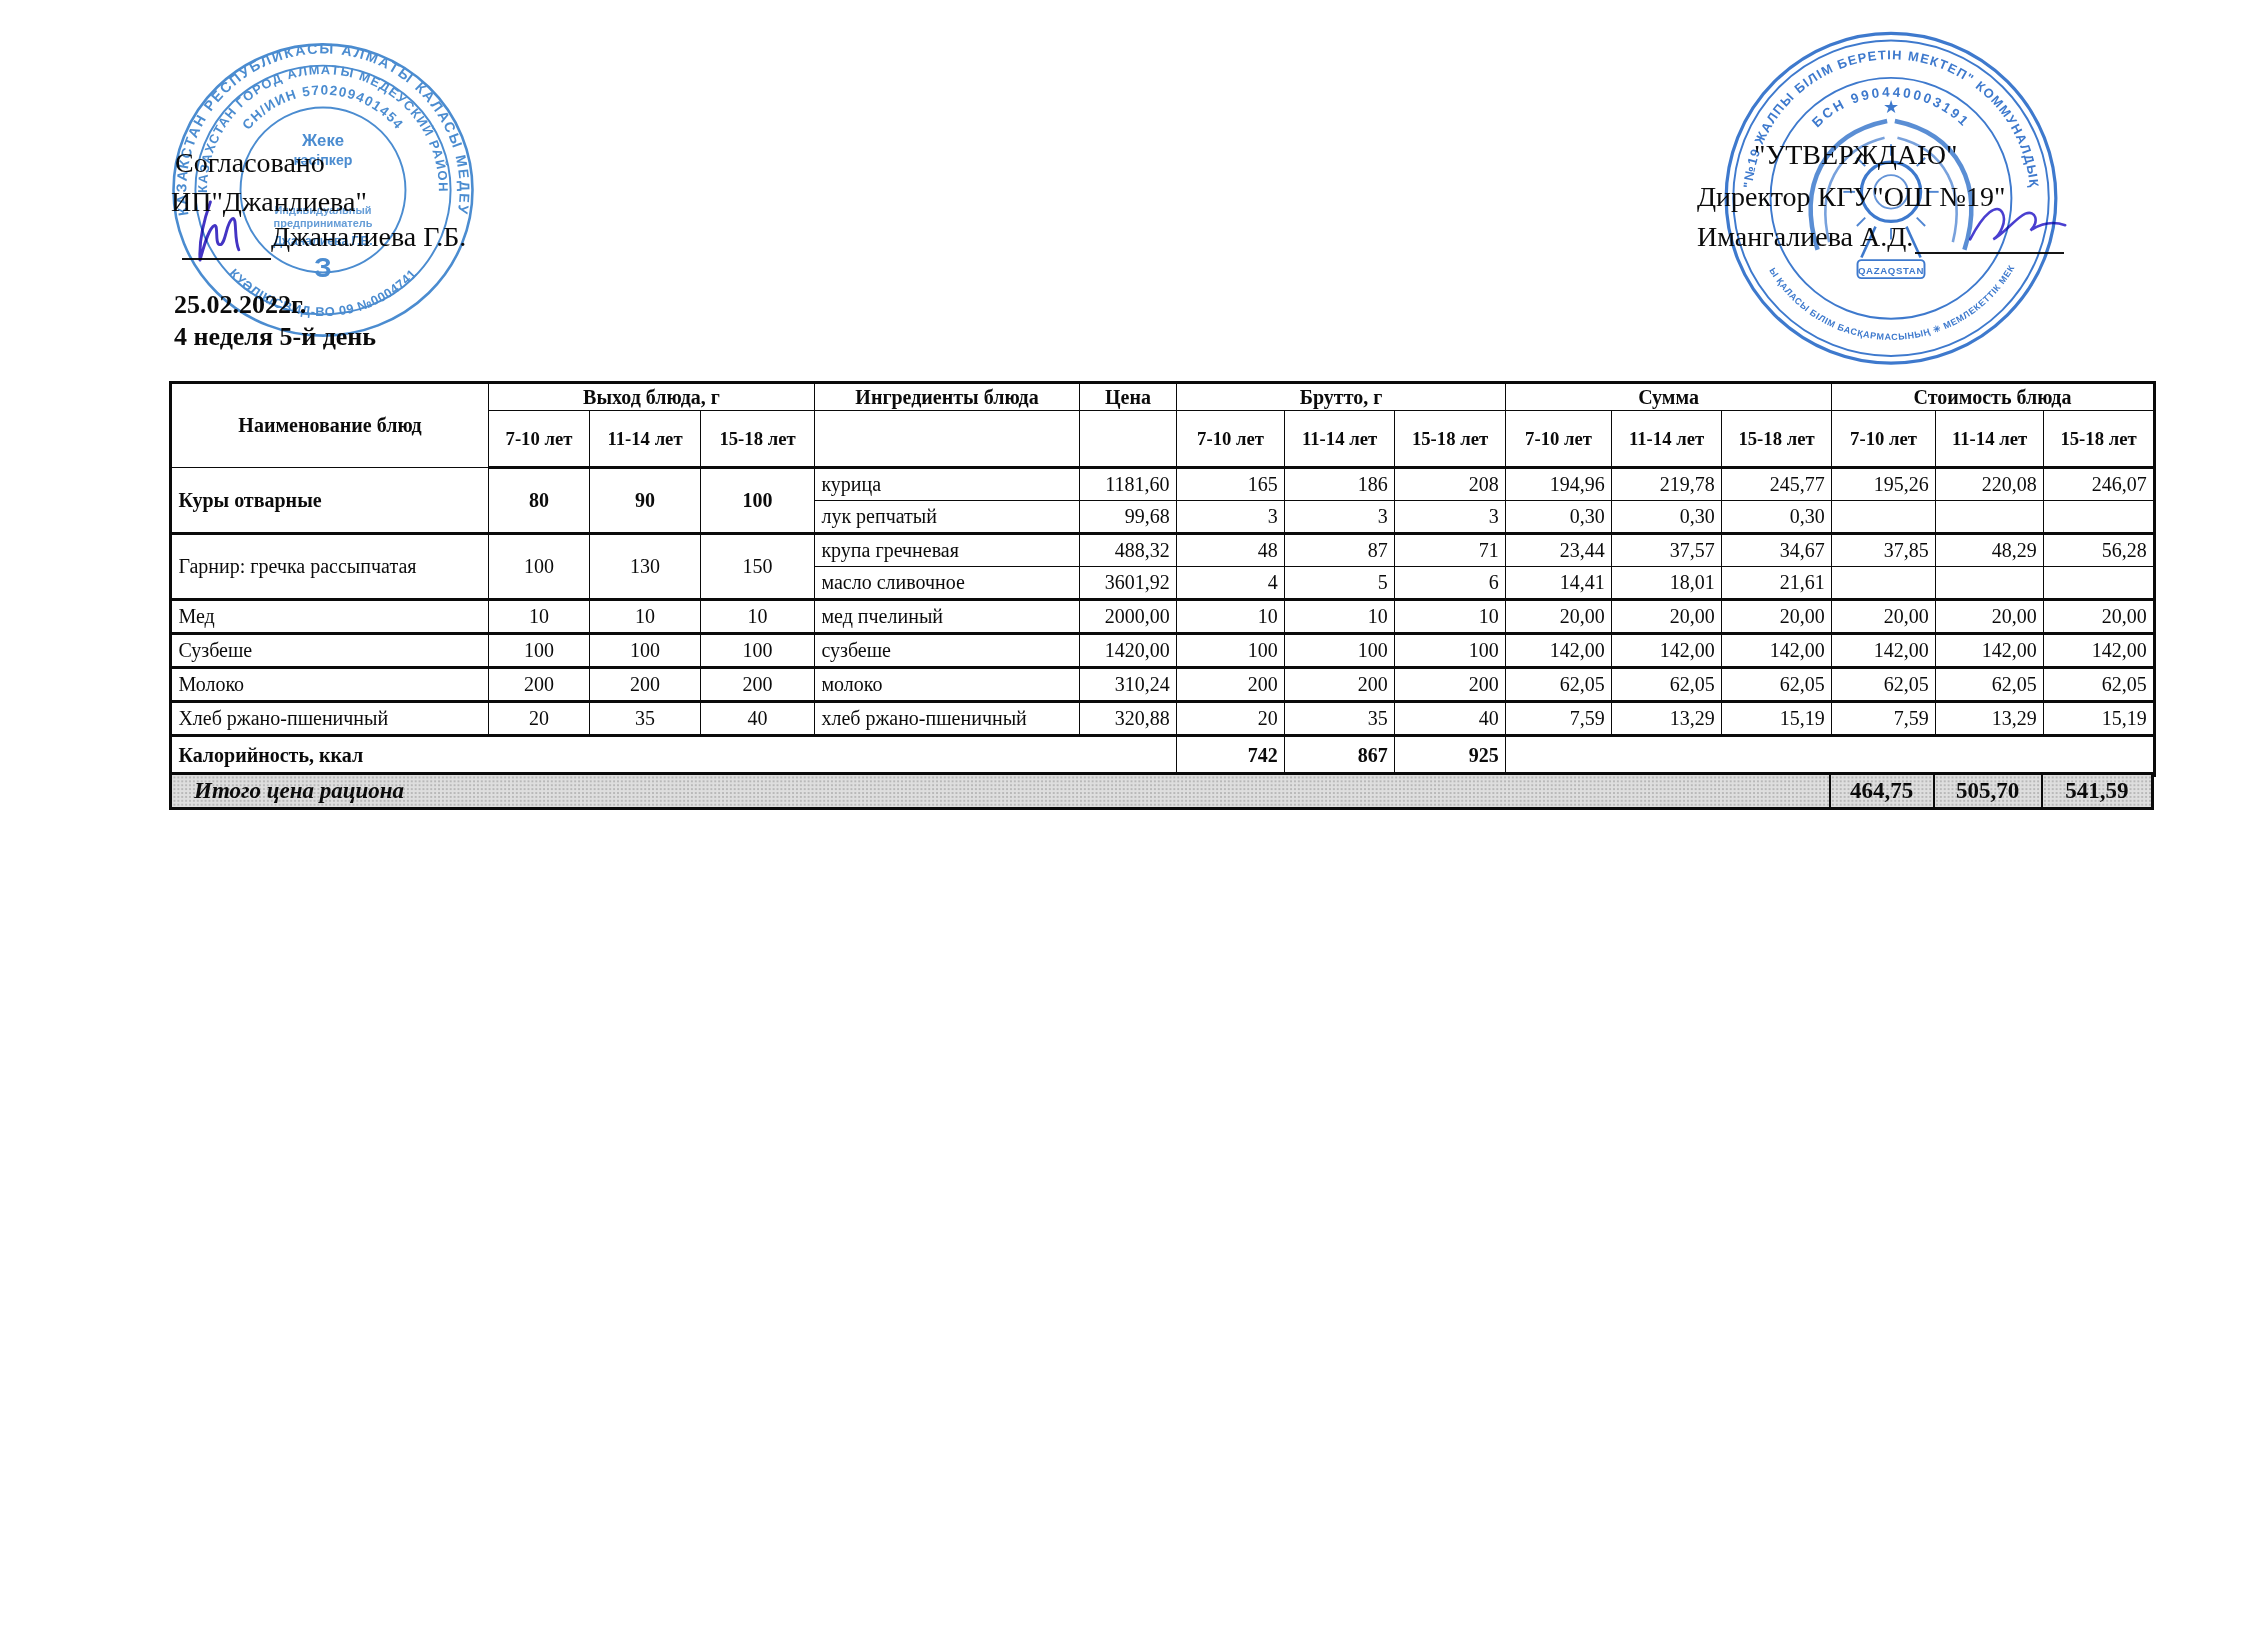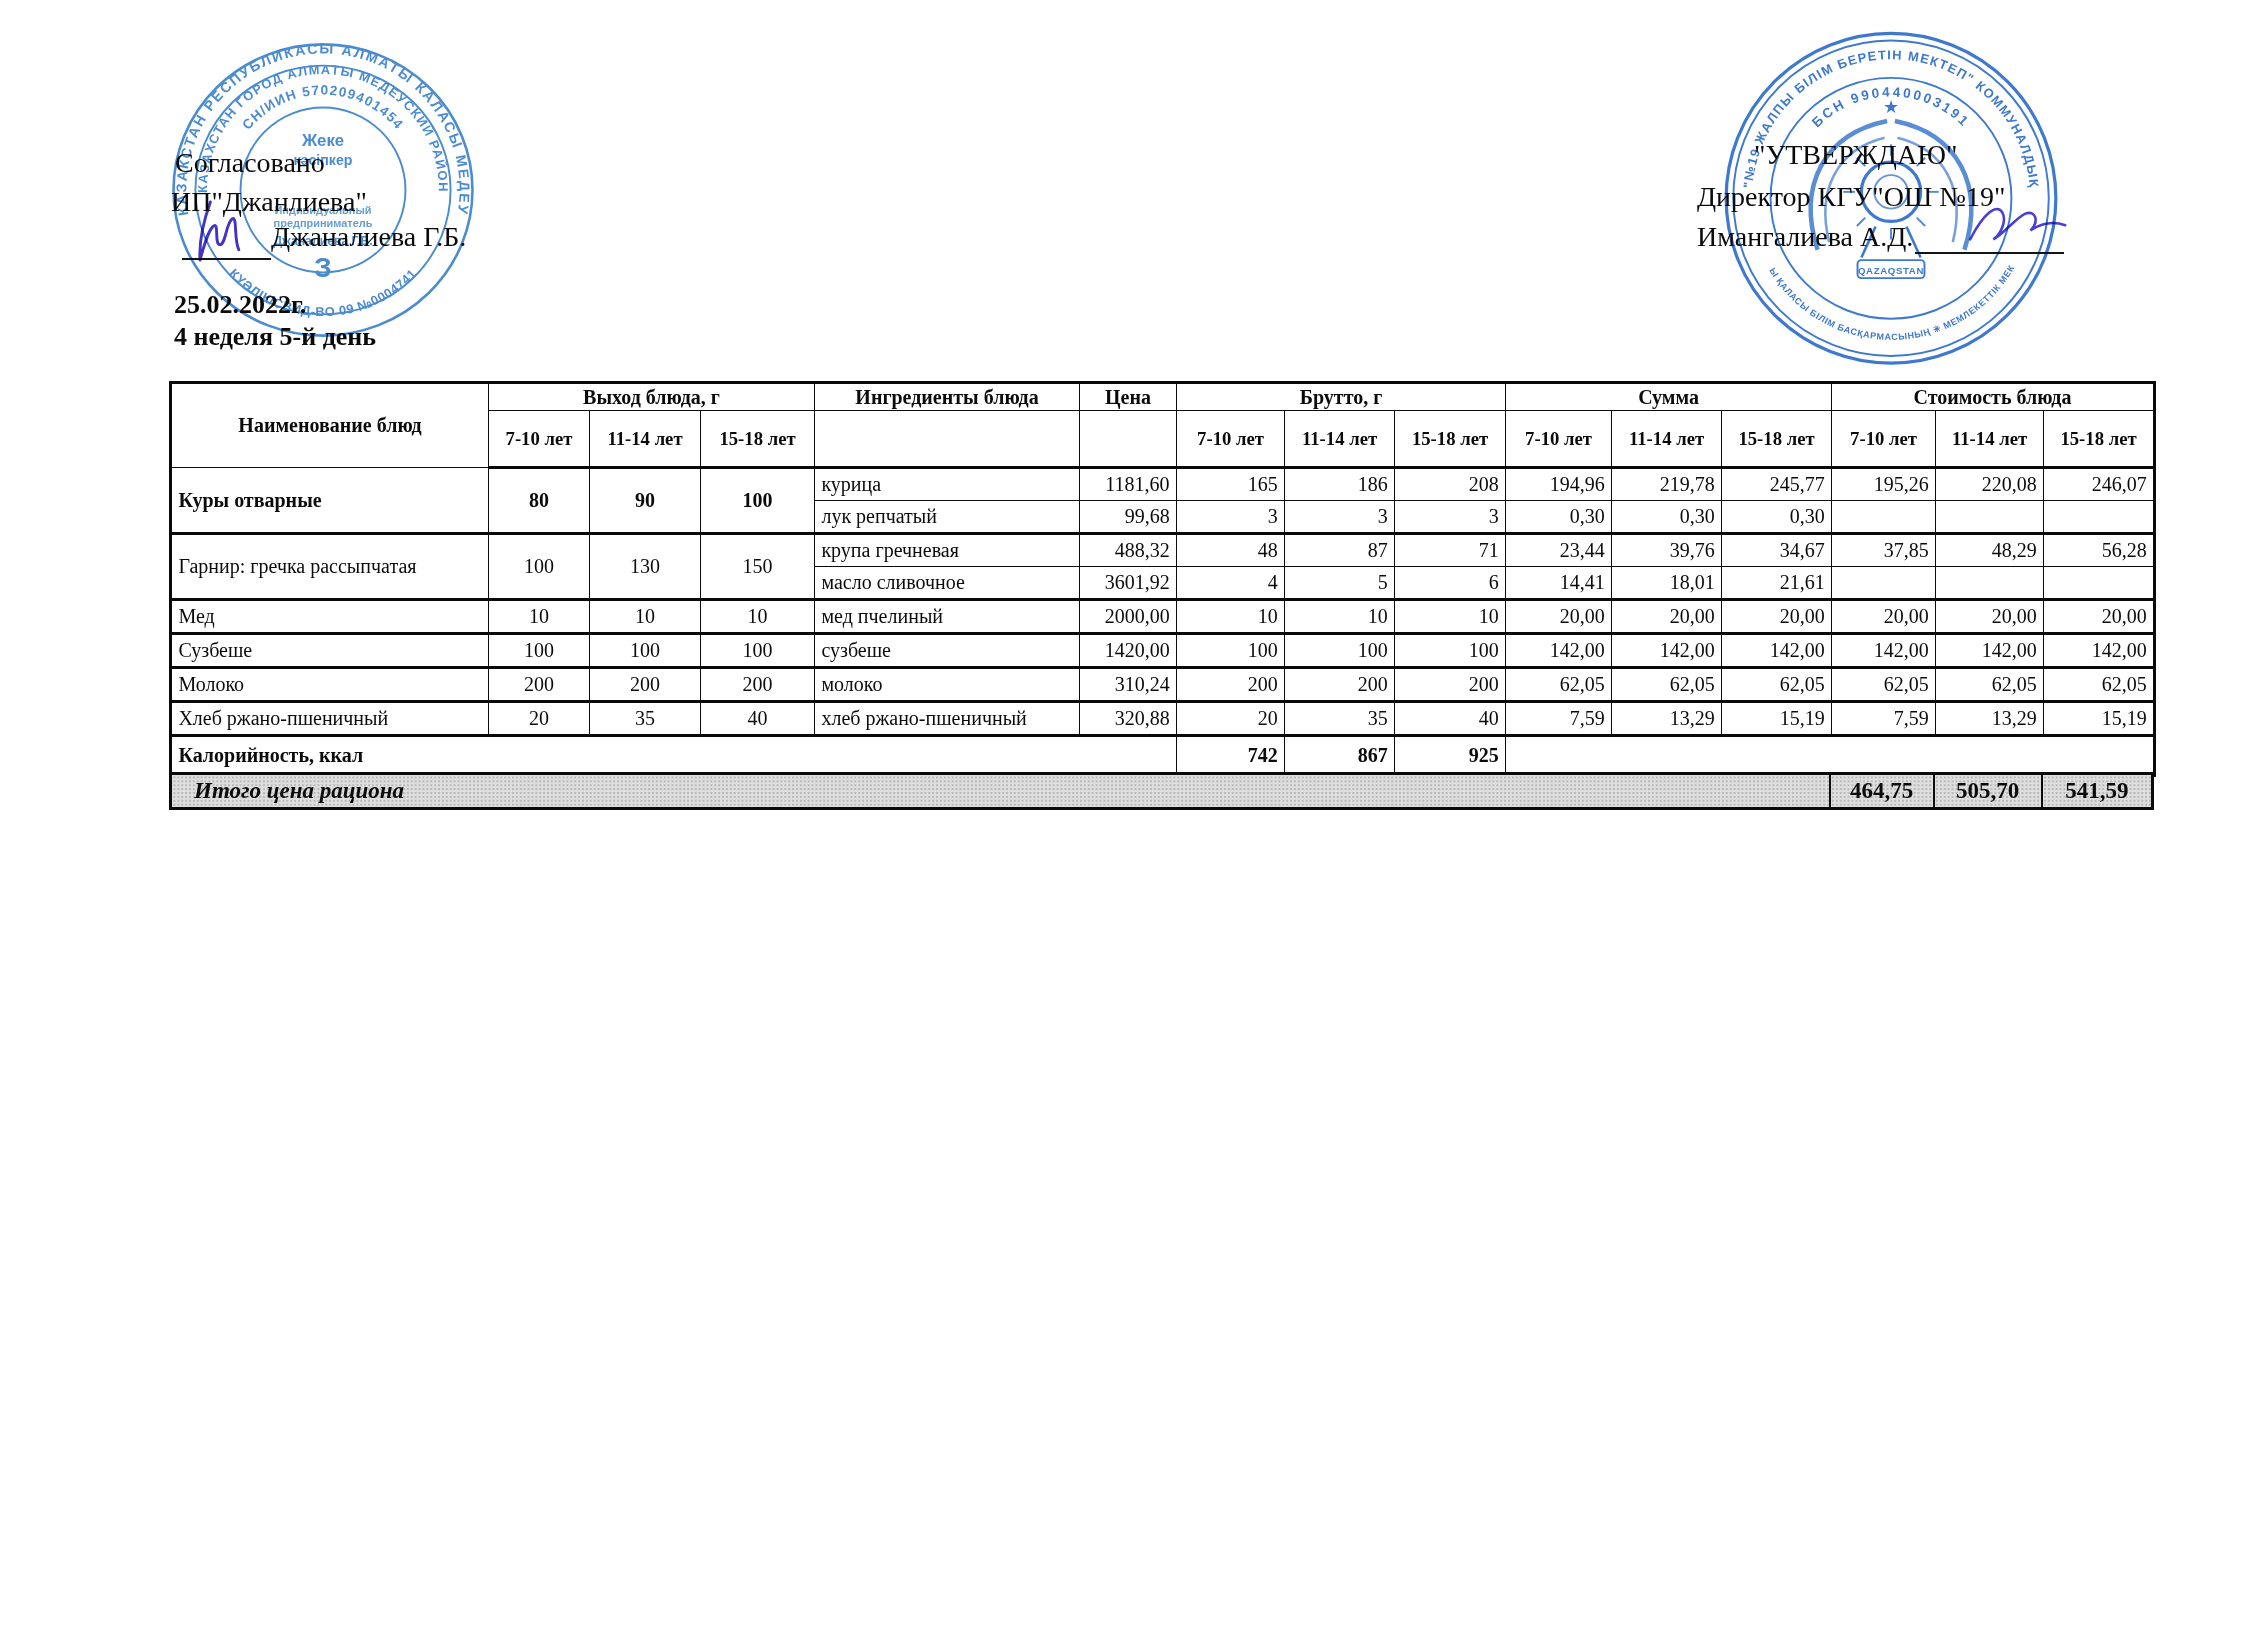--- a/index.html
+++ b/index.html
@@ -219,21 +219,21 @@
       <td rowspan="2" class="dish top">Гарнир: гречка рассыпчатая</td>
       <td rowspan="2" class="ctr top">100</td>
       <td rowspan="2" class="ctr top">130</td>
       <td rowspan="2" class="ctr top">150</td>
       <td class="ing">крупа гречневая</td>
       <td class="num">488,32</td>
       <td class="num">48</td>
       <td class="num">87</td>
       <td class="num">71</td>
       <td class="num">23,44</td>
-      <td class="num">39,76</td>
+      <td class="num">37,57</td>
       <td class="num">34,67</td>
       <td class="num">37,85</td>
       <td class="num">48,29</td>
       <td class="num">56,28</td>
     </tr>
     <tr>
       <td class="ing">масло сливочное</td>
       <td class="num">3601,92</td>
       <td class="num">4</td>
       <td class="num">5</td>

